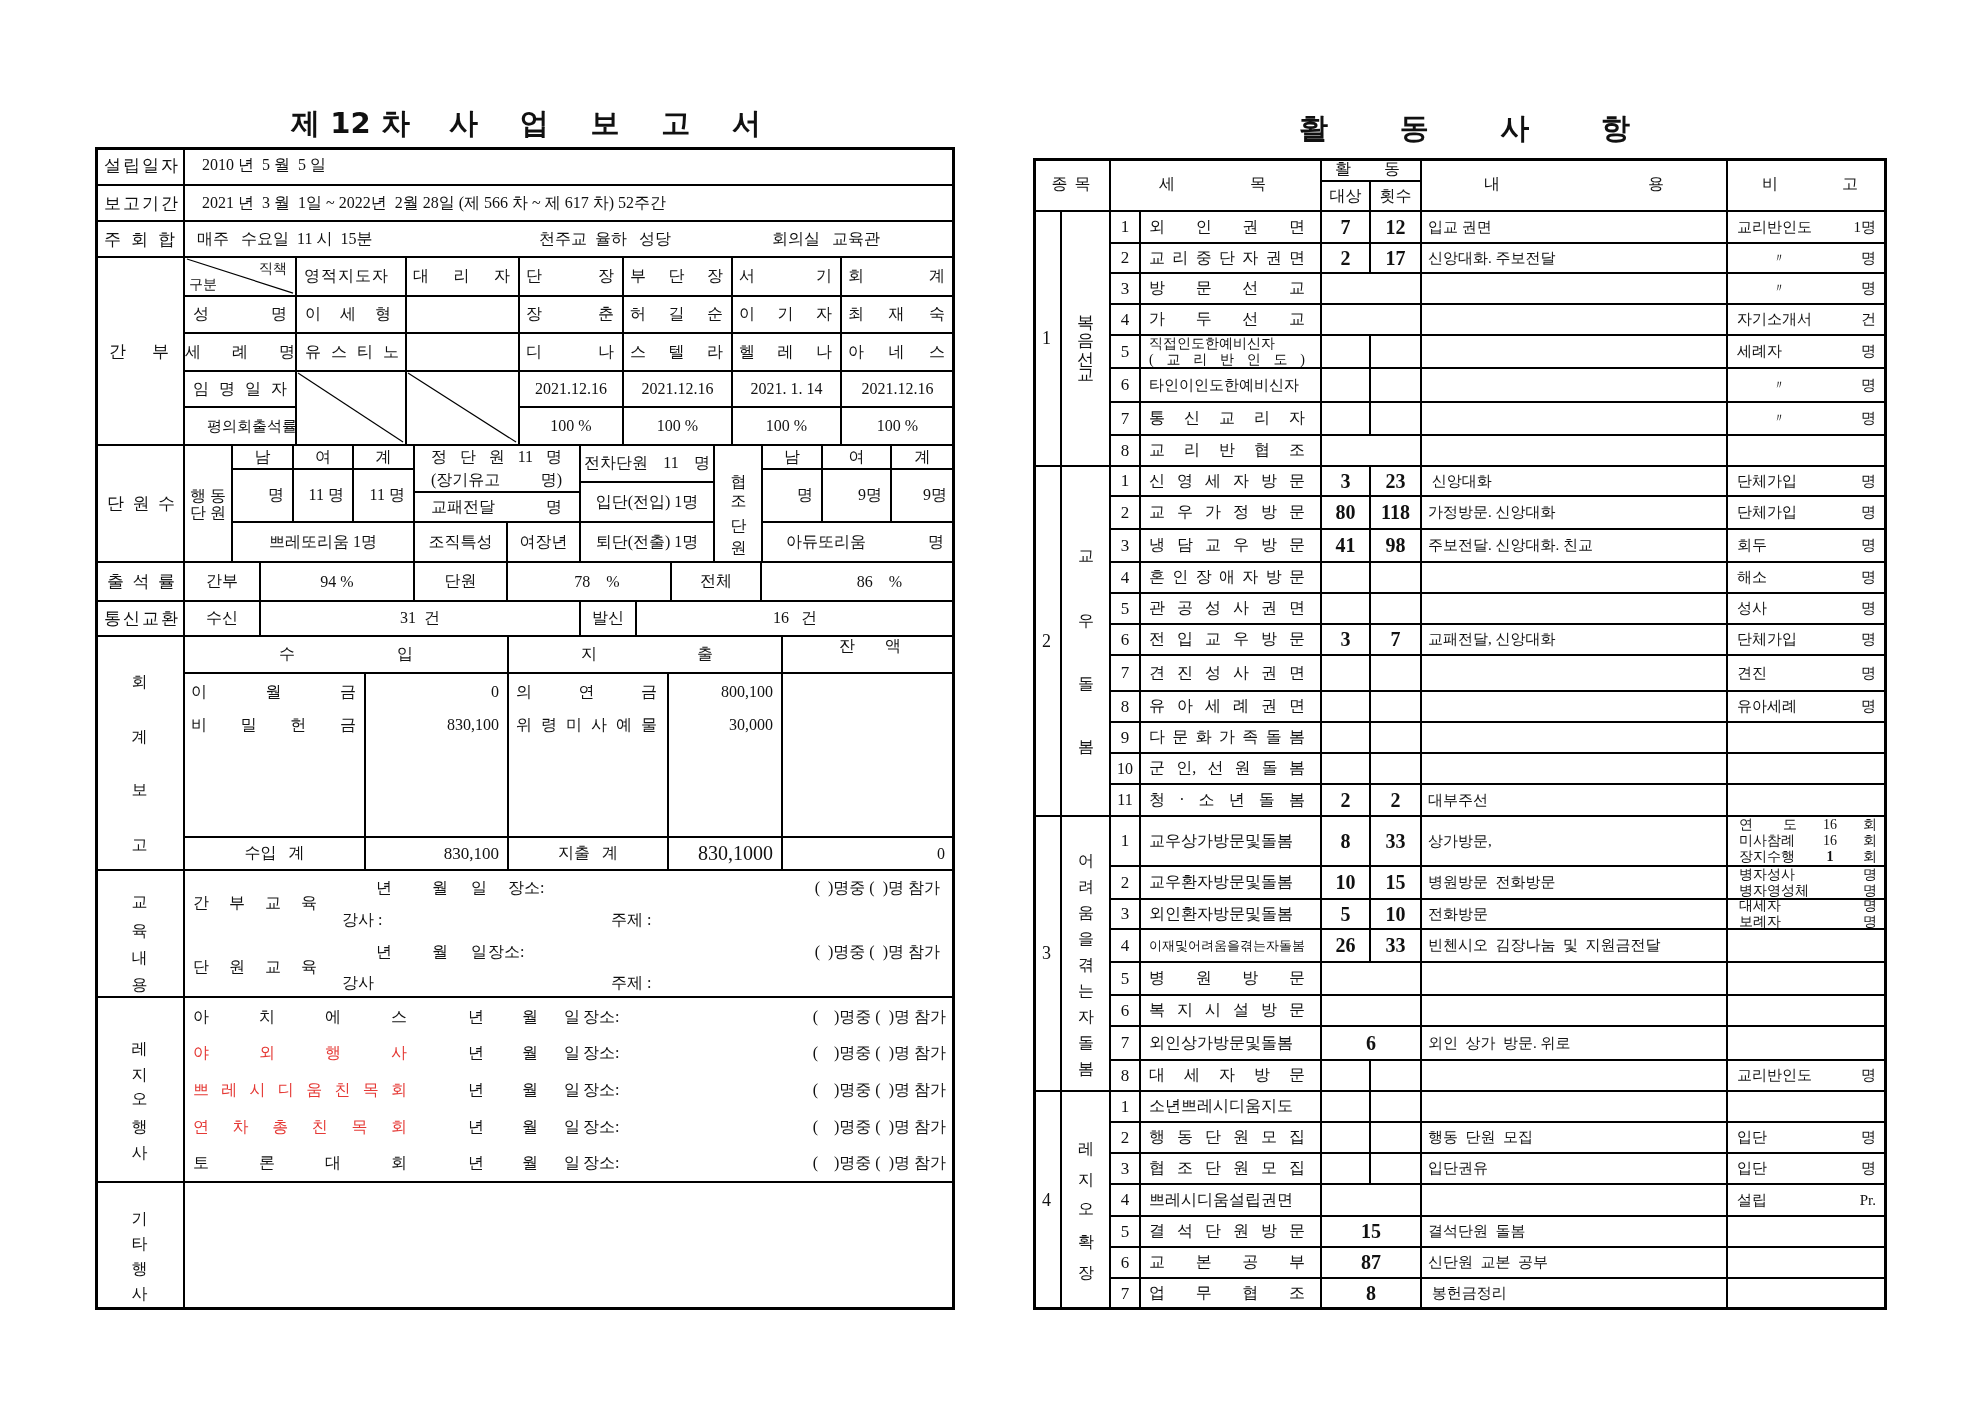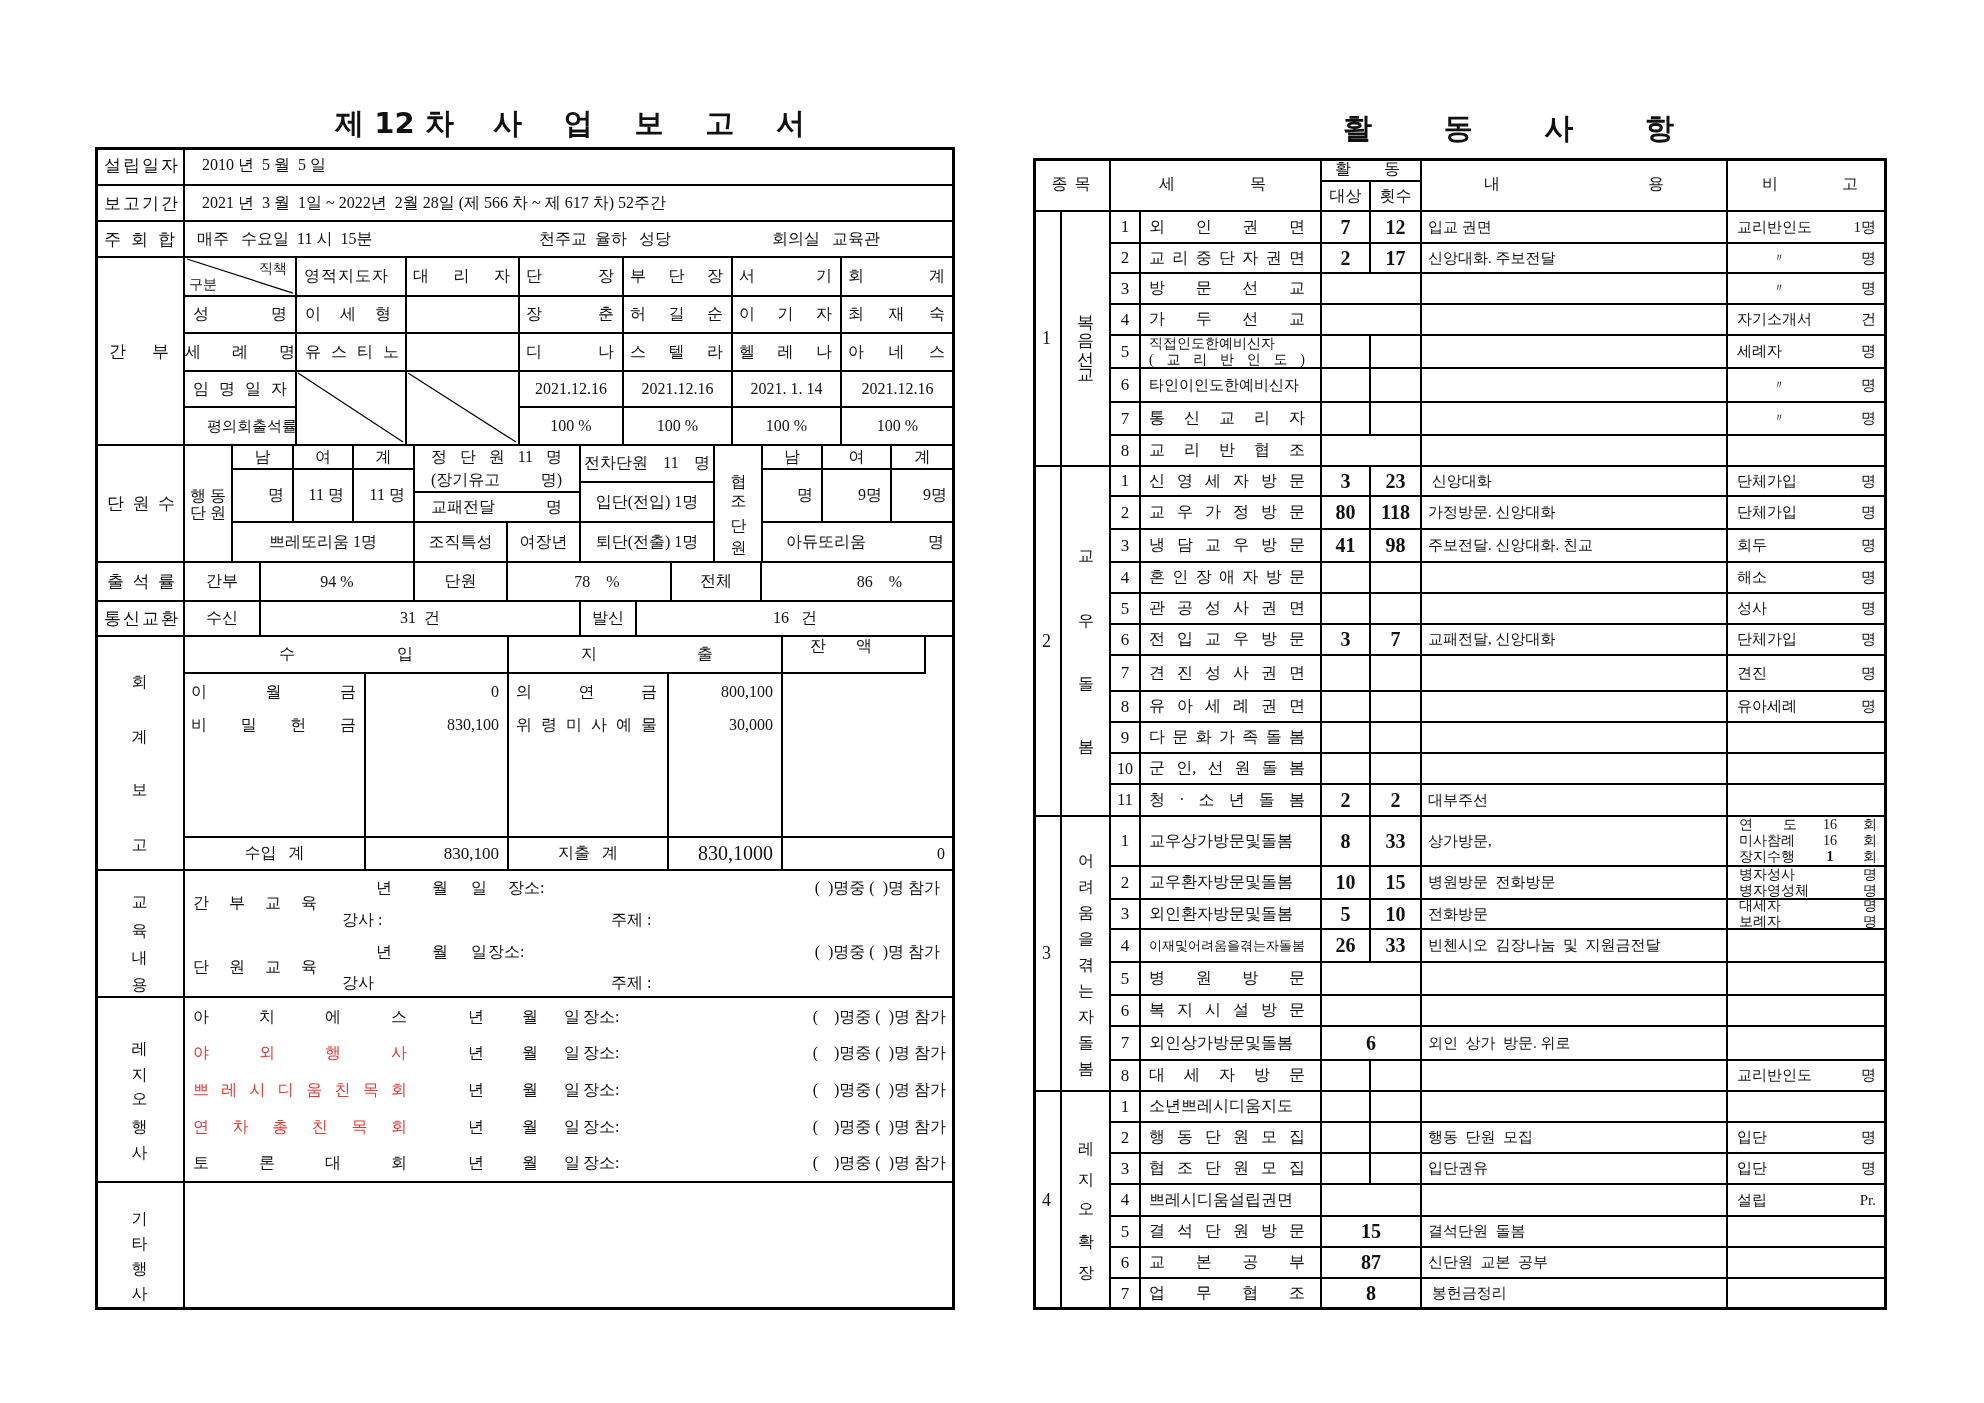--- a/index.html
+++ b/index.html
@@ -1,18 +1,18 @@
 <!DOCTYPE html>
 <html style="--hl: #e53935;"><head>
 <meta charset="utf-8">
 <style>
 :root{--hl:#e53935;}
 html,body{margin:0;padding:0;}
 body{width:1984px;height:1403px;position:relative;background:#fff;color:#111;font-family:"Liberation Serif","DejaVu Serif",serif;overflow:hidden;}
-.title{position:absolute;font-family:"DejaVu Sans","Liberation Sans",sans-serif;font-weight:bold;font-size:29px;height:40px;line-height:40px;text-align:justify;text-align-last:justify;white-space:normal;margin-left:44px;}
+.title{position:absolute;font-family:"DejaVu Sans","Liberation Sans",sans-serif;font-weight:bold;font-size:29px;height:40px;line-height:40px;text-align:justify;text-align-last:justify;white-space:normal;}
 .frame{position:absolute;box-sizing:border-box;border:3px solid #000;pointer-events:none;z-index:5;}
 .c{position:absolute;box-sizing:border-box;border-right:2px solid #000;border-bottom:2px solid #000;display:flex;align-items:center;justify-content:center;font-size:16px;white-space:pre;overflow:hidden;}
 .c.l{justify-content:flex-start;}
 .c.r{justify-content:flex-end;padding-right:8px;}
 .jt{display:block;flex:1;text-align:justify;text-align-last:justify;white-space:normal;}
 .lab{font-size:17px;letter-spacing:2px;justify-content:flex-start;padding-left:9px;}
 .v{writing-mode:vertical-rl;text-orientation:upright;white-space:nowrap;font-size:16px;}
 .abs{position:absolute;white-space:pre;line-height:20px;height:20px;}
 .ja{text-align:justify;text-align-last:justify;white-space:normal;}
 .sm{font-size:14px;}
@@ -149,21 +149,21 @@
 
 <div class="c lab" style="left:95px;top:602px;width:90px;height:35px">통신교환</div>
 <div class="c" style="left:185px;top:602px;width:76px;height:35px">수신</div>
 <div class="c" style="left:261px;top:602px;width:320px;height:35px">31  건</div>
 <div class="c" style="left:581px;top:602px;width:56px;height:35px">발신</div>
 <div class="c" style="left:637px;top:602px;width:318px;height:35px">16   건</div>
 
 <div class="c" style="left:95px;top:637px;width:90px;height:234px"><span class="v" style="letter-spacing:39px;padding-top:39px">회계보고</span></div>
 <div class="c" style="left:185px;top:637px;width:324px;height:37px;padding:0 94px"><span class="jt">수 입</span></div>
 <div class="c" style="left:509px;top:637px;width:274px;height:37px;padding:0 68px 0 72px"><span class="jt">지 출</span></div>
-<div class="c" style="left:754px;top:637px;width:172px;height:37px;padding:0 52px 16px 56px"><span class="jt">잔 액</span></div>
+<div class="c" style="left:783px;top:637px;width:172px;height:37px;padding:0 52px 16px 56px"><span class="jt">잔 액</span></div>
 <div class="c" style="left:185px;top:674px;width:181px;height:164px">
   <div class="stack" style="top:6px;padding:0 8px 0 6px"><span class="jt">이 월 금</span></div>
   <div class="stack" style="top:39px;padding:0 8px 0 6px"><span class="jt">비 밀 헌 금</span></div>
 </div>
 <div class="c" style="left:366px;top:674px;width:143px;height:164px">
   <div class="stack" style="top:6px;justify-content:flex-end;padding-right:8px">0</div>
   <div class="stack" style="top:39px;justify-content:flex-end;padding-right:8px">830,100</div>
 </div>
 <div class="c" style="left:509px;top:674px;width:160px;height:164px">
   <div class="stack" style="top:6px;padding:0 10px 0 7px"><span class="jt">의 연 금</span></div>

